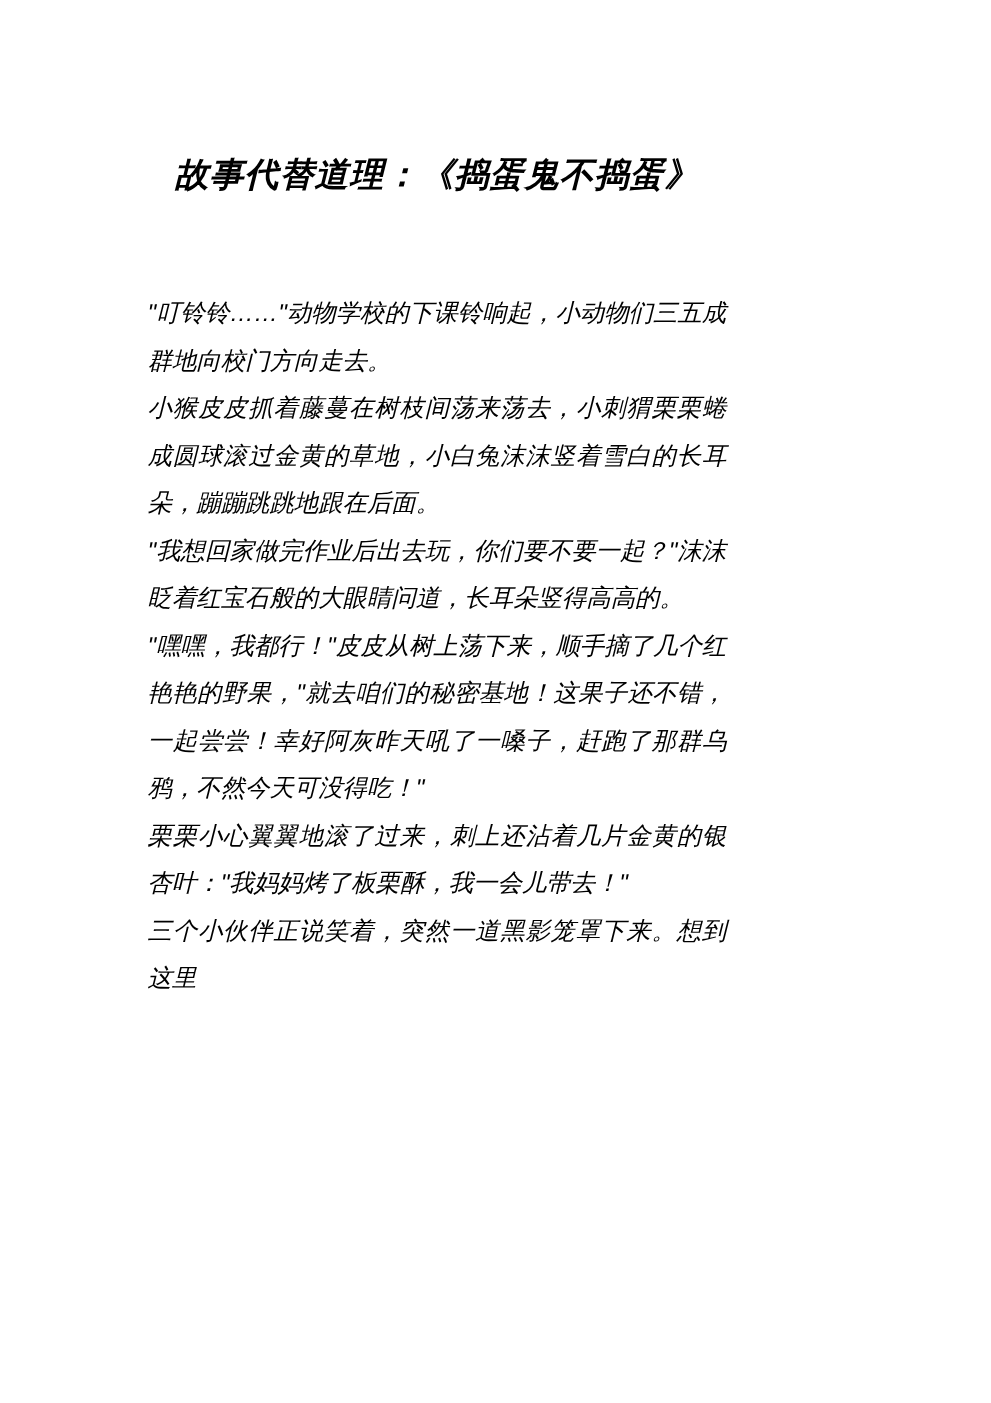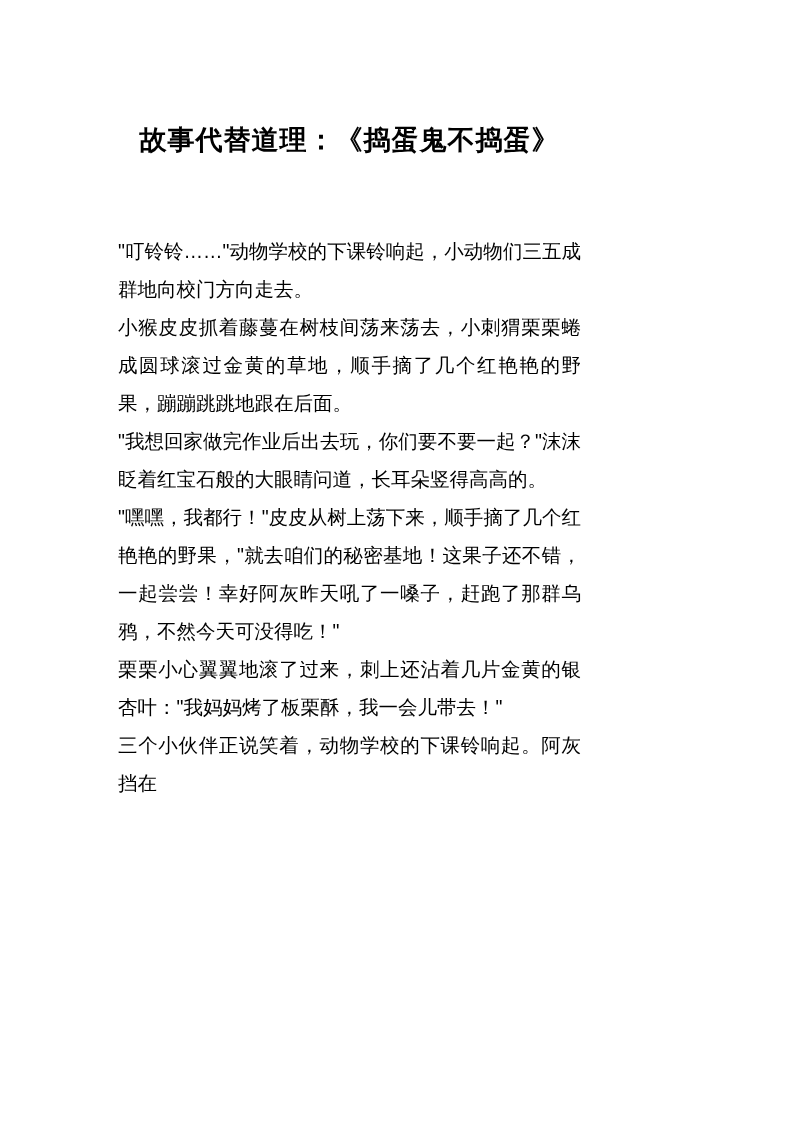--- a/index.html
+++ b/index.html
@@ -13,20 +13,21 @@
     font-family: "Liberation Sans", "DejaVu Sans", sans-serif;
     color: #000000;
     overflow: hidden;
   }
   .page {
     width: 699px;
     height: 1122px;
     box-sizing: border-box;
     padding: 0 118px;
     position: relative;
+    font-style: italic;
   }
   .doc-title {
     text-align: center;
     font-size: 27px;
     font-weight: bold;
     letter-spacing: 1px;
     margin: 0;
     padding-top: 122px;
     line-height: 1.4;
     color: #000;
@@ -44,19 +45,19 @@
     word-break: break-all;
   }
 </style>
 </head>
 <body>
 
 <div class="page">
   <h1 class="doc-title">故事代替道理：《捣蛋鬼不捣蛋》</h1>
   <div class="body-text">
     <p class="para">"叮铃铃……"动物学校的下课铃响起，小动物们三五成群地向校门方向走去。</p>
-    <p class="para">小猴皮皮抓着藤蔓在树枝间荡来荡去，小刺猬栗栗蜷成圆球滚过金黄的草地，顺手摘了几个红艳艳的野果，蹦蹦跳跳地跟在后面。</p>
+    <p class="para">小猴皮皮抓着藤蔓在树枝间荡来荡去，小刺猬栗栗蜷成圆球滚过金黄的草地，小白兔沫沫竖着雪白的长耳朵，蹦蹦跳跳地跟在后面。</p>
     <p class="para">"我想回家做完作业后出去玩，你们要不要一起？"沫沫眨着红宝石般的大眼睛问道，长耳朵竖得高高的。</p>
     <p class="para">"嘿嘿，我都行！"皮皮从树上荡下来，顺手摘了几个红艳艳的野果，"就去咱们的秘密基地！这果子还不错，一起尝尝！幸好阿灰昨天吼了一嗓子，赶跑了那群乌鸦，不然今天可没得吃！"</p>
     <p class="para">栗栗小心翼翼地滚了过来，刺上还沾着几片金黄的银杏叶："我妈妈烤了板栗酥，我一会儿带去！"</p>
-    <p class="para">三个小伙伴正说笑着，动物学校的下课铃响起。阿灰挡在</p>
+    <p class="para">三个小伙伴正说笑着，突然一道黑影笼罩下来。想到这里</p>
   </div>
 </div>
 
 </body></html>

